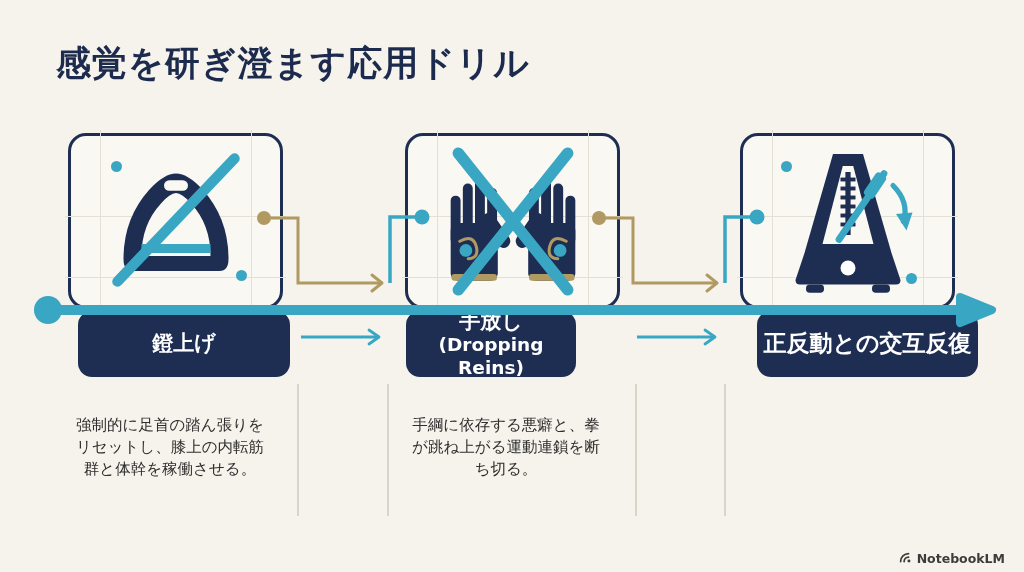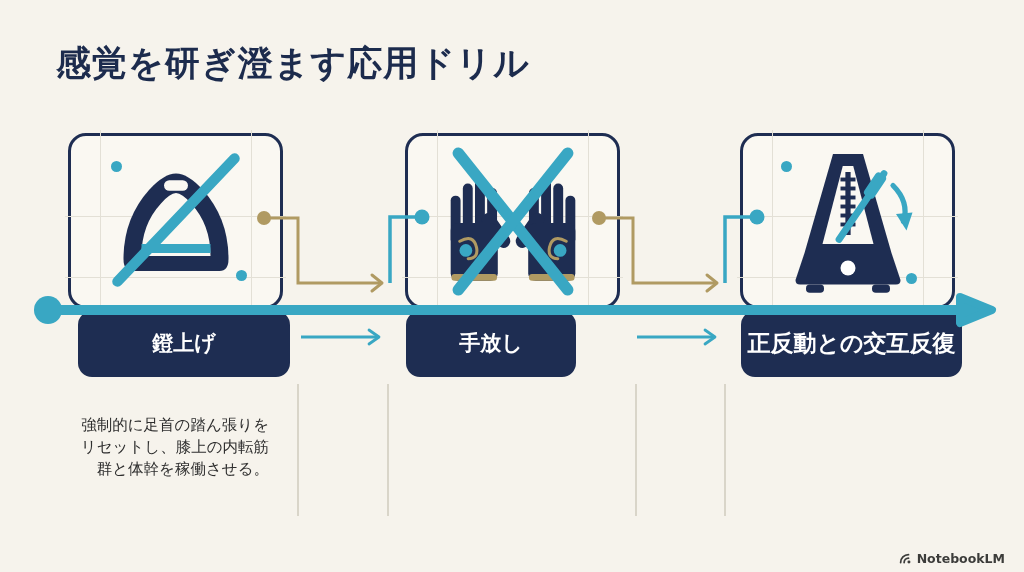--- a/index.html
+++ b/index.html
@@ -15,45 +15,45 @@
   .gline{position:absolute;background:#e3e0d6;z-index:0;}
   .gline.v{width:1px;top:-6px;bottom:-6px;}
   .gline.h{height:1px;left:-6px;right:-6px;}
   .accent-dot{position:absolute;width:11px;height:11px;border-radius:50%;background:#39a7c3;z-index:2;}
   .icon-wrap{position:absolute;left:50%;top:8px;transform:translateX(-50%);z-index:1;}
 
   
   .pill{position:absolute;top:311px;height:66px;background:#1e2d52;border-radius:14px;
         color:#ffffff;display:flex;flex-direction:column;align-items:center;justify-content:center;
         z-index:2;box-sizing:border-box;text-align:center;}
-  .pill-1{left:78px;width:212px;} .pill-2{left:406px;width:170px;} .pill-3{left:741px;width:221px;}
+  .pill-1{left:78px;width:212px;} .pill-2{left:406px;width:170px;} .pill-3{left:757px;width:221px;}
   .pill .jp{font-size:21px;font-weight:700;line-height:1.2;}
   .pill .en{font-size:18.5px;font-weight:700;line-height:1.2;}
   .pill-3 .jp{font-size:23px;}
 
   
   .desc{position:absolute;top:398px;width:198px;font-size:15.5px;line-height:1.45;
-        color:#2e2e2e;font-weight:500;text-align:right;}
+        color:#2e2e2e;font-weight:500;text-align:center;}
   .desc-1{left:71px;} .desc-2{left:407px;} .desc-3{left:741px;width:200px;}
 
   
   .divider{position:absolute;top:384px;height:132px;width:1.5px;background:#d9d5c9;}
 
   
   .band{position:absolute;left:48px;top:305px;width:914px;height:10px;background:#39a7c3;z-index:5;}
   .band-dot{position:absolute;left:34px;top:296px;width:28px;height:28px;border-radius:50%;
             background:#39a7c3;z-index:5;}
   .band-arrow{position:absolute;left:954px;top:291px;z-index:5;}
 
   .connector{position:absolute;top:205px;z-index:3;}
   .conn-1{left:252px;} .conn-2{left:587px;}
   .pill-arrow{position:absolute;top:327px;z-index:3;}
   .pa-1{left:298px;} .pa-2{left:634px;}
 
-  .footer{position:absolute;right:19px;bottom:6px;display:flex;align-items:center;gap:5px;
+  .footer{position:absolute;right:19px;bottom:6px;display:flex;align-items:flex-start;gap:5px;
           color:#3c3c3a;font-size:12.5px;font-weight:600;z-index:6;}
 </style>
 </head>
 <body>
 
 <div class="stage">
 
   <div class="title">感覚を研ぎ澄ます応用ドリル</div>
 
   <div class="card card-1">
@@ -160,27 +160,29 @@
   <svg class="pill-arrow pa-2" width="92" height="20">
     <line x1="3" y1="10" x2="79" y2="10" stroke="#39a7c3" stroke-width="2.8"></line>
     <path d="M71,3 L81,10 L71,17" stroke="#39a7c3" stroke-width="2.8" fill="none" stroke-linecap="round" stroke-linejoin="round"></path>
   </svg>
 
   <div class="pill pill-1">
     <span class="jp">鐙上げ</span>
   </div>
   <div class="pill pill-2">
     <span class="jp">手放し</span>
+    <span class="en">(Dropping Reins)</span>
   </div>
   <div class="pill pill-3">
     <span class="jp">正反動との交互反復</span>
     <span class="en"></span>
   </div>
 
   <p class="desc desc-1">強制的に足首の踏ん張りをリセットし、膝上の内転筋群と体幹を稼働させる。</p>
+  <p class="desc desc-2">手綱に依存する悪癖と、拳が跳ね上がる運動連鎖を断ち切る。</p>
 
   <div class="divider" style="left:297px"></div>
   <div class="divider" style="left:387px"></div>
   <div class="divider" style="left:635px"></div>
   <div class="divider" style="left:724px"></div>
 
   <div class="footer">
     <svg width="14" height="14" viewBox="0 0 16 16">
       <path d="M3,12 A9,9 0 0 1 12,3" stroke="#3c3c3a" stroke-width="2" fill="none" stroke-linecap="round"></path>
       <path d="M7,12 A5,5 0 0 1 12,7" stroke="#3c3c3a" stroke-width="2" fill="none" stroke-linecap="round"></path>

